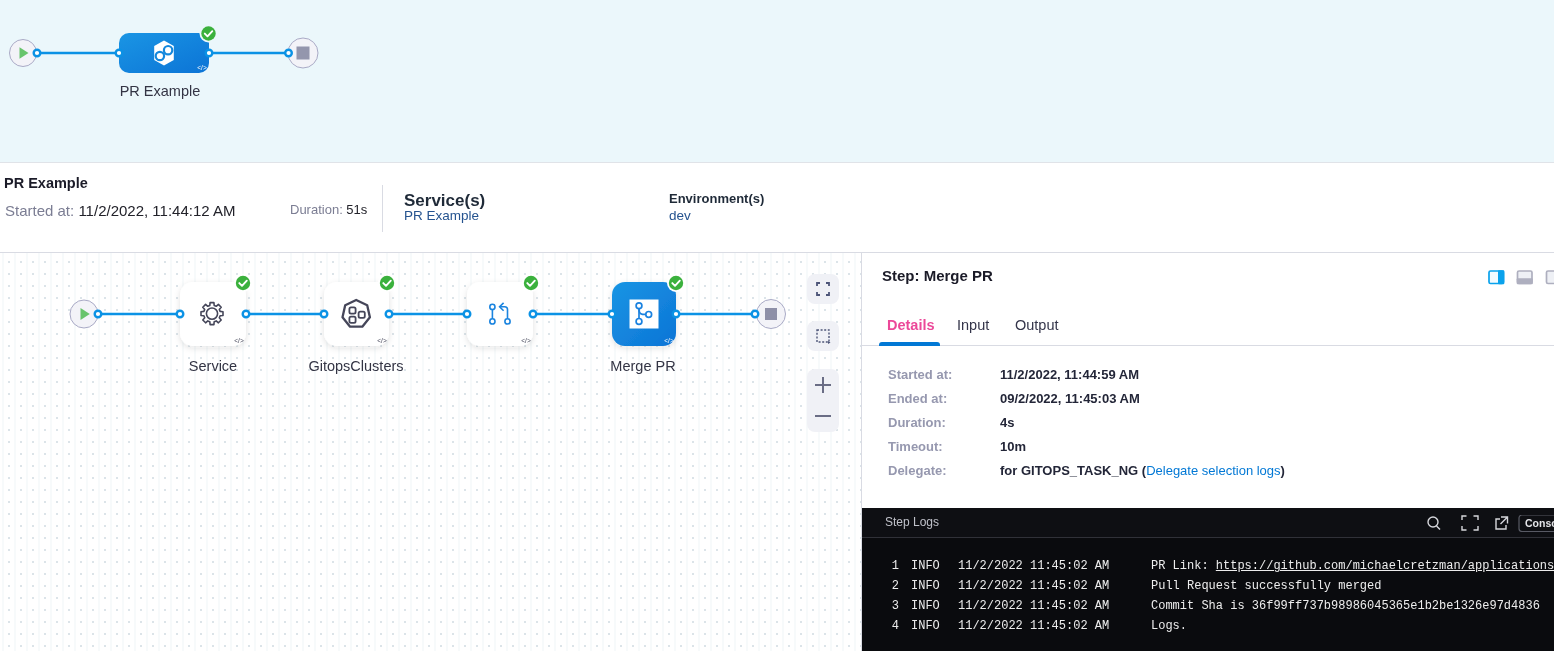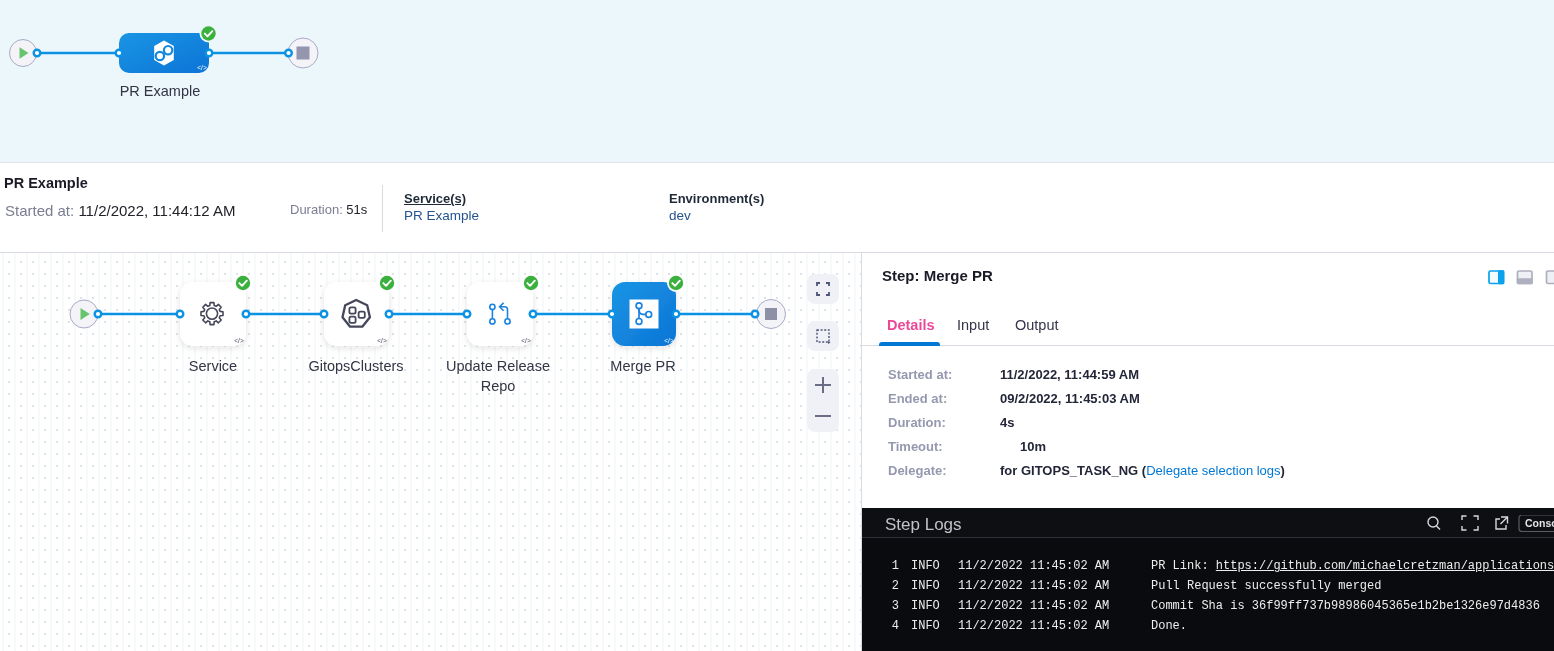--- a/index.html
+++ b/index.html
@@ -73,21 +73,21 @@
     <path d="M204.8 33.6 L207.5 36.3 L212.3 31.2" stroke="#fff" stroke-width="1.9" fill="none" stroke-linecap="round" stroke-linejoin="round"></path>
   </svg>
   <div class="glabel" style="left:110px; top:81px; width:100px;">PR Example</div>
 </div>
 
 <div class="hdr">
   <div class="abs" style="left:4px; top:12px; font-size:14.5px; font-weight:bold; color:#1b1b28;">PR Example</div>
   <div class="abs" style="left:5px; top:39px; font-size:15px; color:#22222a;"><span style="color:#7b7d93;">Started at:</span> 11/2/2022, 11:44:12 AM</div>
   <div class="abs" style="left:290px; top:39px; font-size:13px; color:#22222a;"><span style="color:#7b7d93;">Duration:</span> 51s</div>
   <div class="abs" style="left:382px; top:22px; width:1px; height:47px; background:#d9dbe3;"></div>
-  <div class="abs" style="left:404px; top:28px; font-size:13px; font-weight:bold; color:#1f2a38;text-decoration:underline;">Service(s)</div>
+  <div class="abs" style="left:404px; top:28px; font-size:17px; font-weight:bold; color:#1f2a38;">Service(s)</div>
   <div class="abs" style="left:404px; top:45px; font-size:13.5px; color:#25538f;">PR Example</div>
   <div class="abs" style="left:669px; top:28px; font-size:13px; font-weight:bold; color:#1f2a38;">Environment(s)</div>
   <div class="abs" style="left:669px; top:45px; font-size:13.5px; color:#25538f;">dev</div>
 </div>
 
 <div class="main">
   <div class="graph">
     <svg class="abs" style="left:0;top:0;" width="861" height="398" viewBox="0 0 861 398">
       <defs>
         <linearGradient id="bluegrad2" x1="0" y1="0" x2="1" y2="1">
@@ -176,21 +176,20 @@
         <circle cx="531" cy="30" r="9" fill="#fff"></circle>
           <circle cx="531" cy="30" r="7.2" fill="#3bb13d"></circle>
         <path d="M527.3 30.1 L530 32.8 L534.8 27.7" stroke="#fff" stroke-width="1.9" fill="none" stroke-linecap="round" stroke-linejoin="round"></path>
         <circle cx="676" cy="30" r="9" fill="#fff"></circle>
           <circle cx="676" cy="30" r="7.2" fill="#3bb13d"></circle>
         <path d="M672.3 30.1 L675 32.8 L679.8 27.7" stroke="#fff" stroke-width="1.9" fill="none" stroke-linecap="round" stroke-linejoin="round"></path>
       </g>
     </svg>
     <div class="glabel" style="left:163px; top:103px; width:100px;">Service</div>
     <div class="glabel" style="left:296px; top:103px; width:120px;">GitopsClusters</div>
-    <div class="glabel" style="left:438px; top:103px; width:120px;">Update Release Repo</div>
     <div class="glabel" style="left:593px; top:103px; width:100px;">Merge PR</div>
 
     <div class="tbtn" style="top:21px; height:30px;">
       <svg width="32" height="30">
           <g stroke="#4d5578" stroke-width="1.8" fill="none">
         <path d="M10 12 L10 9 L13 9"></path>
             <path d="M19 9 L22 9 L22 12"></path>
         <path d="M22 18 L22 21 L19 21"></path>
             <path d="M13 21 L10 21 L10 18"></path>
       </g>
@@ -231,38 +230,38 @@
     <div class="tab" style="left:153px;">Output</div>
     <div class="tabline"></div>
     <div class="tabul" style="left:17px; width:61px;"></div>
     <div class="drow" style="left:26px; top:114px;"><span class="dlab">Started at:</span></div>
     <div class="drow" style="left:138px; top:114px;"><span class="dval">11/2/2022, 11:44:59 AM</span></div>
     <div class="drow" style="left:26px; top:138px;"><span class="dlab">Ended at:</span></div>
     <div class="drow" style="left:138px; top:138px;"><span class="dval">09/2/2022, 11:45:03 AM</span></div>
     <div class="drow" style="left:26px; top:162px;"><span class="dlab">Duration:</span></div>
     <div class="drow" style="left:138px; top:162px;"><span class="dval">4s</span></div>
     <div class="drow" style="left:26px; top:186px;"><span class="dlab">Timeout:</span></div>
-    <div class="drow" style="left:138px; top:186px;margin-left:20px;"><span class="dval">10m</span></div>
+    <div class="drow" style="left:138px; top:186px;"><span class="dval">10m</span></div>
     <div class="drow" style="left:26px; top:210px;"><span class="dlab">Delegate:</span></div>
     <div class="drow" style="left:138px; top:210px;"><span class="dval">for GITOPS_TASK_NG (<span class="blue" style="font-weight:normal;">Delegate selection logs</span>)</span></div>
 
     <div class="logs">
       <div class="loghead">
-        <div class="abs" style="left:23px; top:7px; font-size:17px; color:#c0c2ca;">Step Logs</div>
+        <div class="abs" style="left:23px; top:7px; font-size:12px; color:#c0c2ca;">Step Logs</div>
         <svg class="abs" style="left:564px; top:7px;" width="129" height="17">
           <g stroke="#d6d7dc" stroke-width="1.4" fill="none">
             <circle cx="7" cy="7" r="5"></circle>
               <line x1="10.5" y1="11" x2="14" y2="14.5"></line>
             <path d="M36 5 L36 1 L40.5 1 M47.5 1 L52 1 L52 5 M52 11 L52 15 L47.5 15 M40.5 15 L36 15 L36 11"></path>
             <path d="M74 4 L70 4 L70 14 L80 14 L80 10"></path>
             <path d="M75 2 L81.5 2 L81.5 8.5 M81.5 2 L74.5 9"></path>
           </g>
           <rect x="93" y="0" width="45" height="16.5" rx="3" fill="none" stroke="#585a64" stroke-width="1.2"></rect>
           <text x="99" y="12" font-size="10.5" font-weight="bold" fill="#e3e4e8" font-family="Liberation Sans">Conso</text>
         </svg>
       </div>
       <div class="logrow" style="top:51px;"><span class="lr-num">1</span><span class="lr-info">INFO</span><span class="lr-time">11/2/2022 11:45:02 AM</span><span class="lr-msg">PR Link: <span style="text-decoration:underline;">https://github.com/michaelcretzman/applications</span></span></div>
       <div class="logrow" style="top:71px;"><span class="lr-num">2</span><span class="lr-info">INFO</span><span class="lr-time">11/2/2022 11:45:02 AM</span><span class="lr-msg">Pull Request successfully merged</span></div>
       <div class="logrow" style="top:91px;"><span class="lr-num">3</span><span class="lr-info">INFO</span><span class="lr-time">11/2/2022 11:45:02 AM</span><span class="lr-msg">Commit Sha is 36f99ff737b98986045365e1b2be1326e97d4836</span></div>
-      <div class="logrow" style="top:111px;"><span class="lr-num">4</span><span class="lr-info">INFO</span><span class="lr-time">11/2/2022 11:45:02 AM</span><span class="lr-msg">Done.</span></div>
+      <div class="logrow" style="top:111px;"><span class="lr-num">4</span><span class="lr-info">INFO</span><span class="lr-time">11/2/2022 11:45:02 AM</span><span class="lr-msg">Logs.</span></div>
     </div>
   </div>
 </div>
 
 </body></html>

